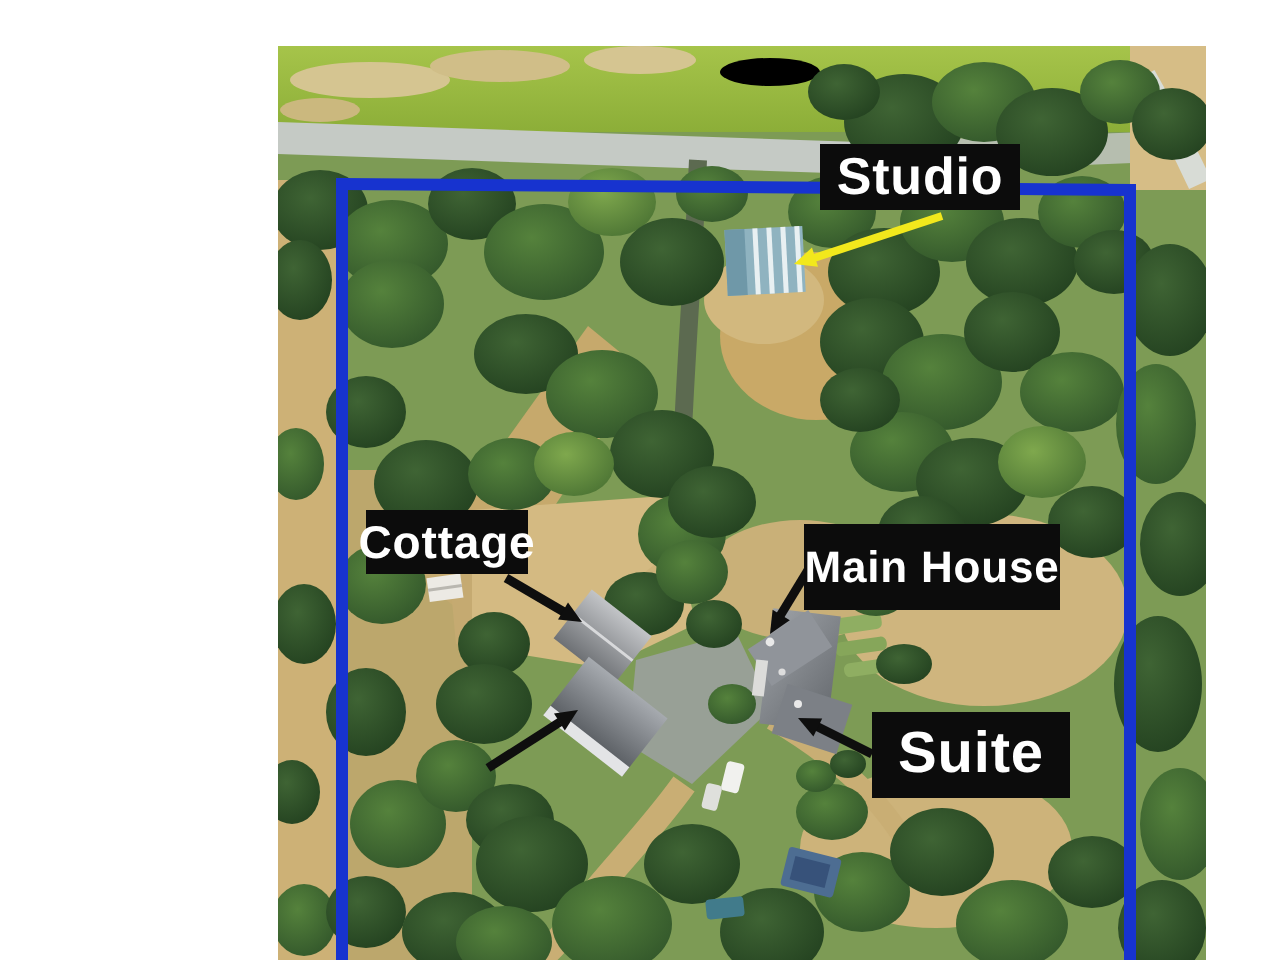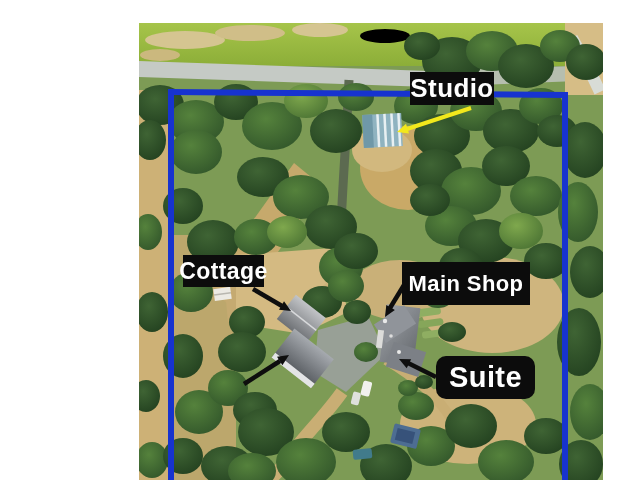--- a/index.html
+++ b/index.html
@@ -6,25 +6,25 @@
   .canvas{
     position:relative;width:640px;height:480px;background:#ffffff;
     overflow:hidden;font-family:"Liberation Sans",sans-serif;
   }
   .scene{position:absolute;left:0;top:0;}
   .label{
     position:absolute;background:#0c0c0c;color:#ffffff;
     display:flex;align-items:center;justify-content:center;
     font-weight:700;white-space:nowrap;letter-spacing:.4px;
   }
-  #label-studio{left:410px;top:72px;width:84px;height:33px;font-size:26px;}
+  #label-studio{left:410px;top:72px;width:100px;height:33px;font-size:26px;}
   #label-cottage{left:183px;top:255px;width:81px;height:32px;font-size:23px;}
   #label-main-house{left:402px;top:262px;width:128px;height:43px;font-size:22px;}
   #label-shop{left:184px;top:388px;width:97px;height:32px;font-size:26px;}
-  #label-suite{left:436px;top:356px;width:99px;height:43px;font-size:29px;border-radius:10px;}
+  #label-suite{left:436px;top:356px;width:99px;height:43px;font-size:29px;}
 </style>
 </head>
 <body>
 
 <div class="canvas">
 
 <svg class="scene" width="640" height="480" viewBox="0 0 640 480" aria-hidden="true">
   <defs>
     <clipPath id="photoClip">
           <rect x="139" y="23" width="464" height="457"></rect>
@@ -263,19 +263,19 @@
   </g>
 </svg>
 
   <div class="label" id="label-studio">
     <span>Studio</span>
   </div>
   <div class="label" id="label-cottage">
     <span>Cottage</span>
   </div>
   <div class="label" id="label-main-house">
-    <span>Main Shop</span>
+    <span>Main House</span>
   </div>
   <div class="label" id="label-suite">
     <span>Suite</span>
   </div>
 
 </div>
 
 </body></html>

